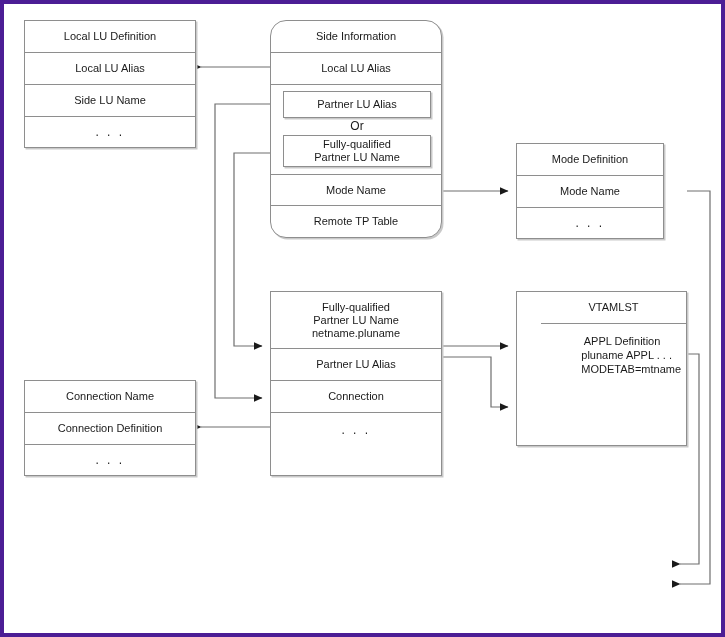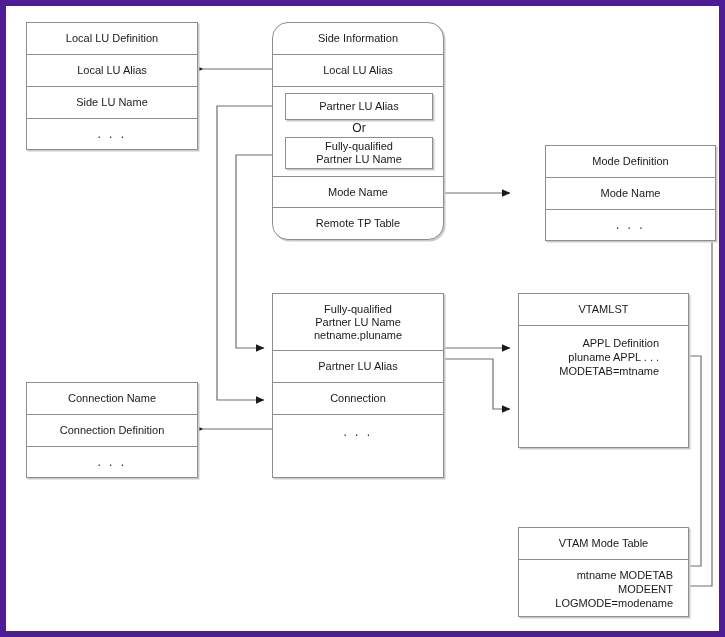--- a/index.html
+++ b/index.html
@@ -10,21 +10,21 @@
   }
   body {
     font-family: "Liberation Sans", sans-serif;
   }
   #canvas {
     position: relative;
     width: 725px;
     height: 637px;
     background: #ffffff;
     box-sizing: border-box;
-    border: 6px solid #4c1d95;
+    border: 4px solid #4c1d95;
     overflow: hidden;
   }
   
   #wires {
     position: absolute;
     left: 0;
     top: 0;
     width: 725px;
     height: 637px;
     pointer-events: none;
@@ -49,21 +49,21 @@
     line-height: 13px;
     border-bottom: 1px solid #8e8e8e;
     padding: 2px 4px;
   }
   .row:last-child {
     border-bottom: none;
   }
   
   .row.code {
     justify-content: flex-start;
-    text-align: right;
+    text-align: center;
     padding-left: 22px;
     white-space: pre;
     font-size: 11px;
     line-height: 14px;
   }
   .row.multi {
     white-space: pre-line;
   }
   .dots {
     letter-spacing: 2.5px;
@@ -151,48 +151,42 @@
       <div class="subbox" style="height:27px;">Partner LU Alias</div>
       <div class="orlabel">Or</div>
       <div class="subbox" style="height:32px;">Fully-qualified
 Partner LU Name</div>
     </div>
 
     <div class="row" style="height:31px;">Mode Name</div>
     <div class="row" style="height:31px;">Remote TP Table</div>
   </div>
 
-  <div class="box" style="left:512px; top:139px; width:171px; height:96px;margin-left:27px;">
+  <div class="box" style="left:512px; top:139px; width:148px; height:96px;">
     <div class="row" style="height:32px;">Mode Definition</div>
     <div class="row" style="height:32px;">Mode Name</div>
     <div class="row dots" style="height:31px;">. . .</div>
   </div>
 
   <div class="box" style="left:266px; top:287px; width:172px; height:185px;">
     <div class="row multi" style="height:57px;">Fully-qualified
 Partner LU Name
 netname.pluname</div>
     <div class="row" style="height:32px;">Partner LU Alias</div>
     <div class="row" style="height:32px;">Connection</div>
     <div class="row dots" style="height:35px;">. . .</div>
   </div>
 
-  <div class="box" style="left:512px; top:287px; width:171px; height:155px;">
+  <div class="box" style="left:512px; top:287px; width:171px; height:155px;padding-left:24px;">
     <div class="row" style="height:32px;">VTAMLST</div>
     <div class="row code" style="height:61px;">APPL Definition
    pluname APPL . . .
       MODETAB=mtname</div>
   </div>
 
   <div class="box" style="left:20px; top:376px; width:172px; height:96px;">
     <div class="row" style="height:32px;">Connection Name</div>
     <div class="row" style="height:32px;">Connection Definition</div>
     <div class="row dots" style="height:31px;">. . .</div>
   </div>
 
-  <div class="box" style="left:512px; top:521px; width:171px; height:90px;">
-    <div class="row" style="height:32px;">VTAM Mode Table</div>
-    <div class="row code" style="height:57px; padding-left:18px;">mtname MODETAB
-  MODEENT
-      LOGMODE=modename</div>
-  </div>
 
 </div>
 
 </body></html>

